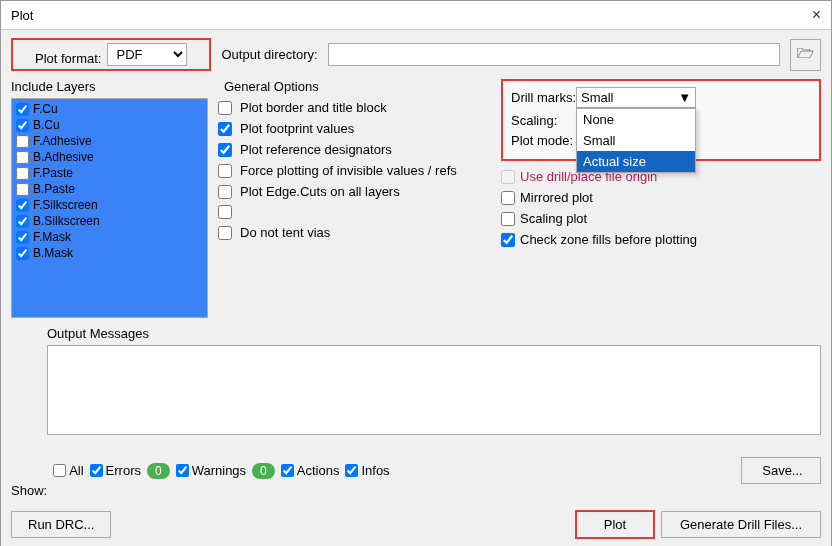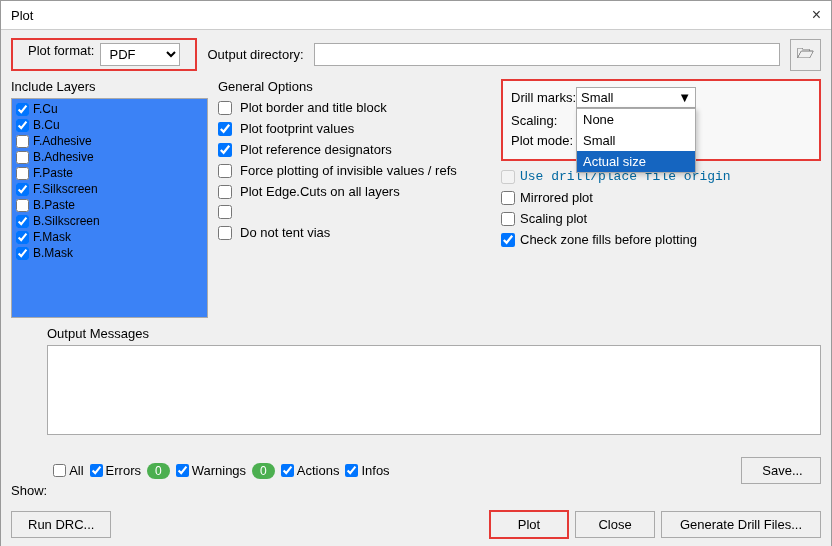--- a/index.html
+++ b/index.html
@@ -57,24 +57,24 @@
     }
     .folder-btn {
       padding: 3px 6px;
       border: 1px solid #aaa;
       background: #f0f0f0;
       cursor: pointer;
       font-size: 14px;
     }
     .format-box {
       display: inline-flex;
-      align-items: flex-start;
+      align-items: flex-end;
       gap: 6px;
       border: 2px solid #e53935;
-      padding: 3px 15px;
+      padding: 3px 22px;
     }
     
     .main-body {
       display: flex;
       gap: 10px;
       margin-bottom: 8px;
     }
     
     .layers-panel {
       width: 197px;
@@ -103,20 +103,21 @@
       height: 13px;
       flex-shrink: 0;
     }
     
     .general-options {
       flex: 1;
     }
     .section-title {
       font-size: 13px;
       margin-bottom: 6px;
+      margin-left: 6px;
     }
     .option-row {
       display: flex;
       align-items: center;
       gap: 8px;
       margin-bottom: 6px;
       font-size: 13px;
     }
     .option-row input[type=checkbox] {
       width: 14px;
@@ -314,26 +315,26 @@
           </div>
           <div class="layer-item">
             <input type="checkbox" style="">
             <span>B.Adhesive</span>
           </div>
           <div class="layer-item">
             <input type="checkbox" style="">
             <span>F.Paste</span>
           </div>
           <div class="layer-item">
+            <input type="checkbox" style="">
+            <span>B.Paste</span>
+          </div>
+          <div class="layer-item">
             <input type="checkbox" checked="" style="">
             <span>F.Silkscreen</span>
-          </div>
-          <div class="layer-item">
-            <input type="checkbox" style="">
-            <span>B.Paste</span>
           </div>
           <div class="layer-item">
             <input type="checkbox" checked="" style="">
             <span>B.Silkscreen</span>
           </div>
           <div class="layer-item">
             <input type="checkbox" checked="" style="">
             <span>F.Mask</span>
           </div>
           <div class="layer-item">
@@ -397,21 +398,21 @@
           </div>
           <div class="drill-row">
             <span class="drill-label">Plot mode:</span>
             <div style="width:120px;"></div>
           </div>
         </div>
 
         <div class="right-options">
           <div class="right-option-row">
             <input type="checkbox" disabled="" style="">
-            <span style="color:#0369a1;font-family:Liberation Mono, monospace;">Use drill/place file origin</span>
+            <span style="color:#be185d;">Use drill/place file origin</span>
           </div>
           <div class="right-option-row">
             <input type="checkbox" style="">
             <span>Mirrored plot</span>
           </div>
           <div class="right-option-row">
             <input type="checkbox" style="">
             <span>Scaling plot</span>
           </div>
           <div class="right-option-row">
@@ -452,17 +453,16 @@
         <span>Infos</span>
       </div>
       <div class="btn-spacer"></div>
       <button class="btn save-btn">Save...</button>
     </div>
 
     <div class="buttons-row">
       <button class="btn">Run DRC...</button>
       <div class="btn-spacer"></div>
       <button class="btn btn-plot">Plot</button>
-      <button class="btn">Close</button>
       <button class="btn" style="min-width:160px;">Generate Drill Files...</button>
     </div>
   </div>
 </div>
 
 </body></html>

